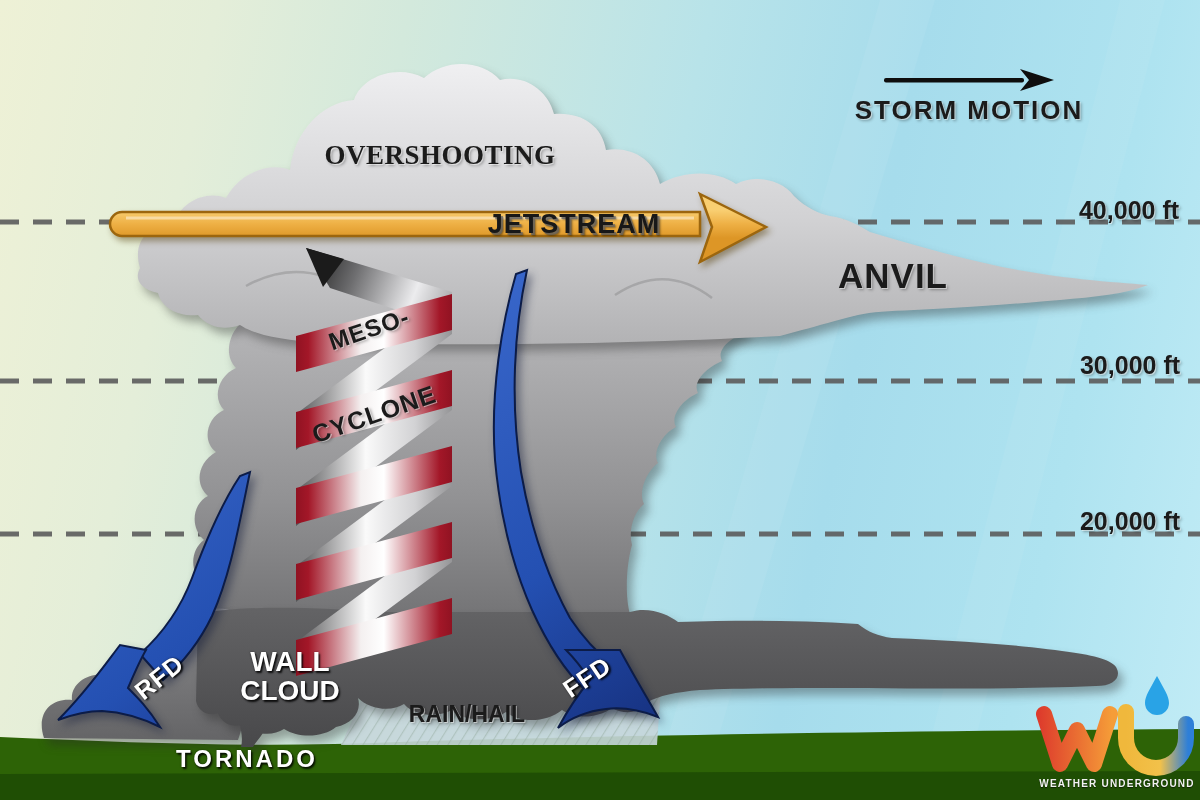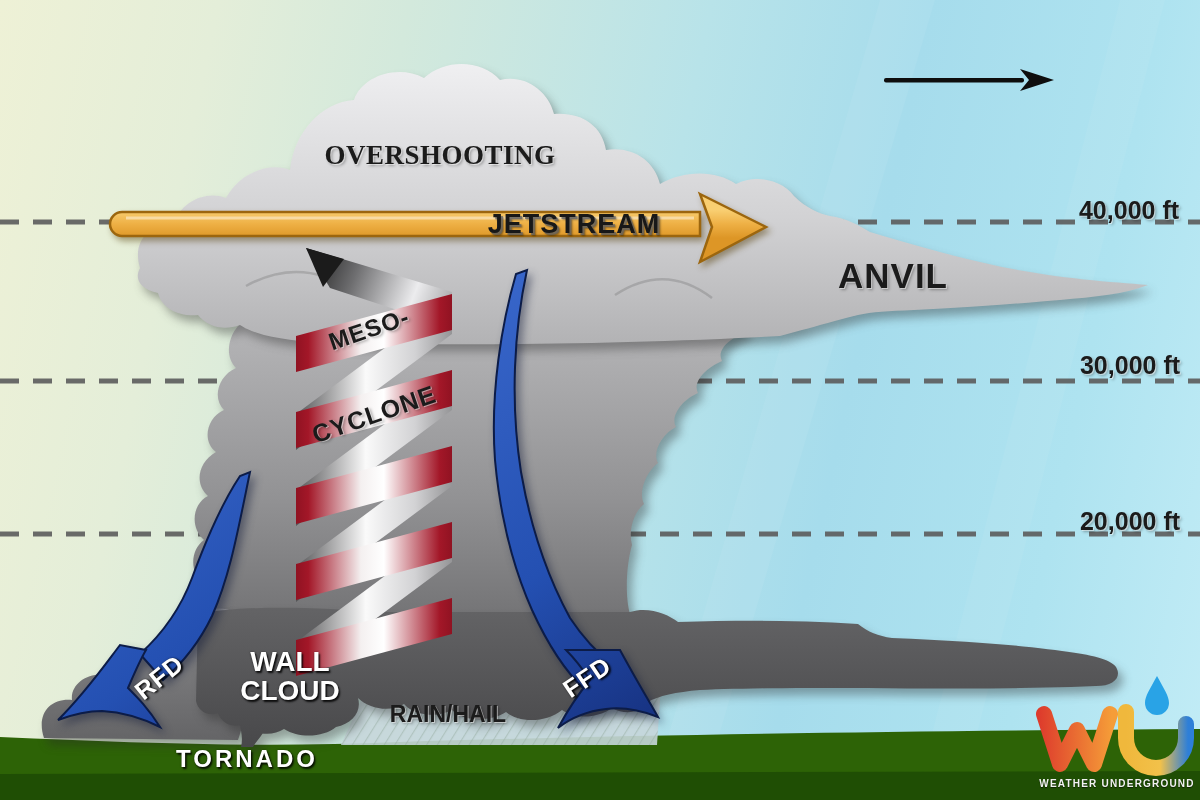--- a/index.html
+++ b/index.html
@@ -198,20 +198,21 @@
     <path d="M1044,714 L1060,764 L1077,730 L1094,764 L1110,714" stroke="url(#gW)" stroke-width="16"></path>
     <path d="M1126,712 L1126,738 A30,30 0 0 0 1186,738 L1186,724" stroke="url(#gU)" stroke-width="16"></path>
     <path d="M1157,676 C1150,689 1145,696 1145,703 a12,12 0 0 0 24,0 C1169,696 1164,689 1157,676 Z" fill="#29a3e6" stroke="none"></path>
   </g>
 </svg>
 
   <div class="lbl dark-lbl" style="left:440px;top:155px;font-size:27px;letter-spacing:.5px;font-family:Liberation Serif, serif;">
     <div>OVERSHOOTING</div>
   </div>
 
+  <div class="lbl dark-lbl" style="left:969px;top:111px;font-size:26px;letter-spacing:2px;">STORM MOTION</div>
 
   <div class="lbl jet-lbl" style="left:574px;top:224px;font-size:27px;letter-spacing:1px;">JETSTREAM</div>
 
   <div class="lbl dark-lbl" style="left:893px;top:276px;font-size:35px;letter-spacing:1px;">ANVIL</div>
 
   <div class="lbl dark-lbl" style="left:1129px;top:210px;font-size:25px;">40,000 ft</div>
   <div class="lbl dark-lbl" style="left:1130px;top:365px;font-size:25px;">30,000 ft</div>
   <div class="lbl dark-lbl" style="left:1130px;top:521px;font-size:25px;">20,000 ft</div>
 
   <div class="lbl dark-lbl" style="left:369px;top:329px;font-size:24px;letter-spacing:1px;transform:translate(-50%,-50%) rotate(-19deg);">MESO-</div>
@@ -220,19 +221,19 @@
 
   <div class="lbl light-lbl" style="left:159px;top:677px;font-size:25px;letter-spacing:1px;transform:translate(-50%,-50%) rotate(-39deg);">RFD</div>
 
   <div class="lbl light-lbl" style="left:290px;top:676px;font-size:28px;">
     <div>WALL</div>
     <div>CLOUD</div>
   </div>
 
   <div class="lbl light-lbl" style="left:587px;top:677px;font-size:25px;letter-spacing:1px;transform:translate(-50%,-50%) rotate(-34deg);">FFD</div>
 
-  <div class="lbl dark-lbl" style="left:448px;top:714px;font-size:23px;">RAIN/HAIL</div>
+  <div class="lbl dark-lbl" style="left:467px;top:714px;font-size:23px;">RAIN/HAIL</div>
 
   <div class="lbl light-lbl" style="left:247px;top:759px;font-size:24px;letter-spacing:3px;">TORNADO</div>
 
   <div class="lbl brand-lbl" style="left:1117px;top:784px;font-size:10px;letter-spacing:1.2px;">WEATHER UNDERGROUND</div>
 
 </div>
 
 </body></html>

